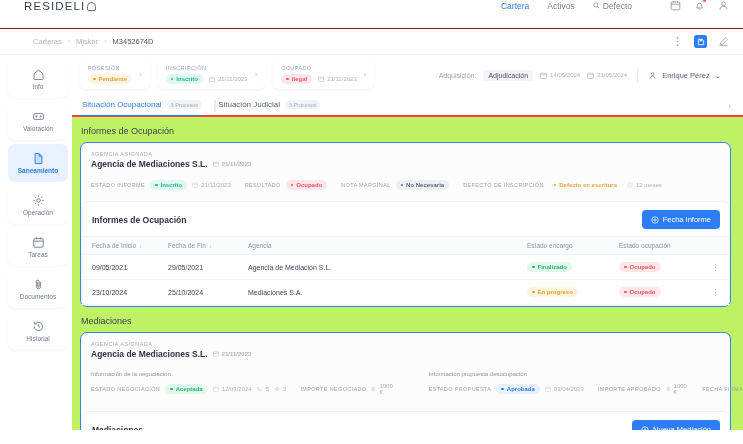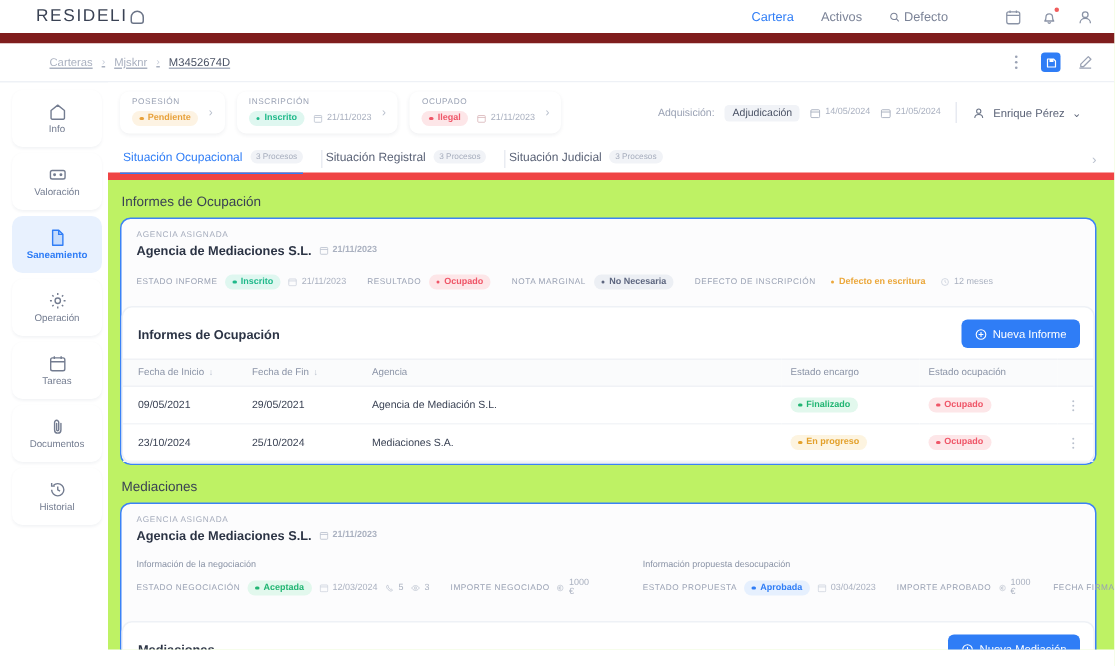--- a/index.html
+++ b/index.html
@@ -6,41 +6,41 @@
   html, body {
     width: 743px; height: 444px;
     font-family: "Liberation Sans", sans-serif;
     background: #ffffff; color: #2c3445;
     overflow: hidden;
   }
   .app { position: relative; width: 743px; height: 444px; background:#fff; }
 
   
   .topbar {
-    height: 29px; display: flex; align-items: center;
+    height: 29px; display: flex; align-items: flex-start;
     padding: 0 14px 0 24px; background:#fff;
-    border-bottom: 7px solid #7f1d1d;
+    border-bottom: 1px solid #7f1d1d;
   }
   .brand { font-size: 11.5px; letter-spacing: 1.1px; color:#3a4254; font-weight:400; display:flex; align-items:center; gap:1px;}
   .brand .logo-mark { display:inline-block; width:9px; height:9px; border:1.2px solid #6b7487; border-radius:50% 50% 2px 2px; margin-left:1px;}
   .topnav { margin-left:auto; display:flex; align-items:center; gap:18px; }
   .topnav a { font-size:8.5px; color:#7b8397; text-decoration:none; }
   .topnav a.active { color:#2f7df6;margin-left:16px; }
   .topnav .searchitem { display:flex; align-items:center; gap:3px; }
   .hdr-icons { display:flex; align-items:center; gap:13px; margin-left:20px; }
   .hdr-icons .ic { width:11px; height:11px; color:#8a93a6; position:relative; display:block; }
   .dot-badge{position:absolute;top:-1px;right:-1px;width:3px;height:3px;border-radius:50%;background:#f05c5c;}
 
   
   .crumbbar {
     height:26px; display:flex; align-items:center;
     padding: 0 14px 0 33px; background:#fff;
     border-bottom:1px solid #eef1f6;
   }
-  .crumb { display:flex; align-items:center; gap:6px; font-size:7.5px; color:#aab1c0;text-decoration:underline; }
+  .crumb { display:flex; align-items:center; gap:6px; font-size:7.5px; color:#aab1c0; }
   .crumb .sep { color:#c9cfdb; font-size:7px; }
   .crumb .cur { color:#4a5265; }
   .crumb-actions { margin-left:auto; display:flex; align-items:center; gap:11px;}
   .crumb-actions .ic { width:11px;height:11px;color:#9aa2b4;}
   .crumb-actions .save-ic { width:13px;height:13px;background:#2f7df6;border-radius:2.5px;display:flex;align-items:center;justify-content:center;color:#fff;}
 
   
   .sidebar {
     position:absolute; left:8px; top:60px; width:60px;
     display:flex; flex-direction:column; gap:4px; z-index:5;
@@ -83,21 +83,21 @@
   .pill.blue{background:#e6f0fe;color:#2f7df6;}
   .pill.amber-t{background:transparent;color:#eba73a;}
   .minidate { display:inline-flex; align-items:center; gap:3px; font-size:6px; color:#aab1c0;}
   .acq { margin-left:auto; display:flex; align-items:center; gap:7px; padding-right:12px;text-align:center;}
   .acq-lab{font-size:7px;color:#9aa2b4;}
   .acq-val{font-size:7px;color:#4a5265;background:#f1f3f7;border-radius:3px;padding:2px 5px;}
   .acq-sep{width:1px;height:14px;background:#e7eaf1;margin:0 3px;}
   .user{display:flex;align-items:center;gap:5px;font-size:7.5px;color:#5b6377;}
 
   
-  .tabs { display:flex; align-items:center; gap:0; padding:4px 12px 0 8px; border-bottom:5px solid #ef4444;}
+  .tabs { display:flex; align-items:center; gap:0; padding:4px 12px 0 8px; border-bottom:2px solid #ef4444;}
   .tab { display:flex; align-items:center; gap:5px; padding:3px 12px 6px 2px; cursor:pointer; position:relative;}
   .tab .tl { font-size:8px; color:#5b6377; }
   .tab.active .tl { color:#2f7df6; }
   .tab .cnt { font-size:5.5px; color:#a6adbd; background:#f1f3f7; padding:1.5px 4px; border-radius:7px;}
   .tab.active:after{content:"";position:absolute;left:0;right:12px;bottom:-1px;height:1.5px;background:#2f7df6;}
   .tabs .tsep{width:1px;height:12px;background:#e9ecf2;}
   .tabs-next{margin-left:auto;color:#b9c0cd;font-size:9px;}
 
   
   .scroll { height: calc(444px - 55px - 52px - 24px); overflow:hidden; padding: 0 12px 0 8px; background:#bef264;}
@@ -371,24 +371,20 @@
         </span>
       </div>
     </div>
 
     <div class="tabs">
       <div class="tab active">
         <span class="tl">Situación Ocupacional</span>
         <span class="cnt">3 Procesos</span>
       </div>
       <span class="tsep"></span>
-      <div class="tab">
-        <span class="tl">Situación Registral</span>
-        <span class="cnt">3 Procesos</span>
-      </div>
       <span class="tsep"></span>
       <div class="tab">
         <span class="tl">Situación Judicial</span>
         <span class="cnt">3 Procesos</span>
       </div>
       <span class="tabs-next">›</span>
     </div>
 
     <div class="scroll">
 
@@ -455,21 +451,21 @@
         </div>
 
         <div class="panel">
           <div class="panel-head">
             <span class="panel-title">Informes de Ocupación</span>
             <button class="btn-primary">
               <svg width="8" height="8" viewBox="0 0 12 12">
                   <circle cx="6" cy="6" r="4.8" fill="none" stroke="#fff" stroke-width="1.1"></circle>
                   <path d="M6 3.6v4.8M3.6 6h4.8" stroke="#fff" stroke-width="1.1"></path>
                 </svg>
-              <span>Nueva Informe</span>
+              <span>Fecha Informe</span>
             </button>
           </div>
 
           <table>
             <thead>
               <tr>
                 <th class="colw-a"><span>Fecha de Inicio</span><span class="sortarrow">↓</span></th>
                 <th class="colw-b"><span>Fecha de Fin</span><span class="sortarrow">↓</span></th>
                 <th><span>Agencia</span></th>
                 <th class="colw-d"><span>Estado encargo</span></th>

